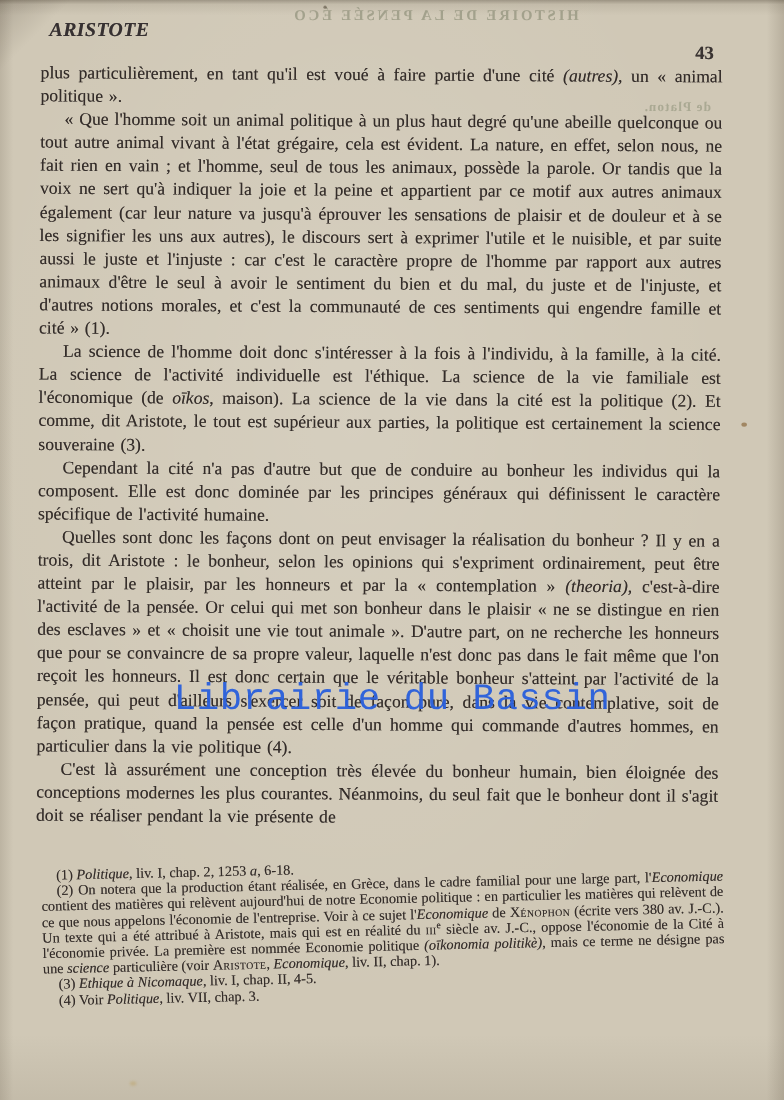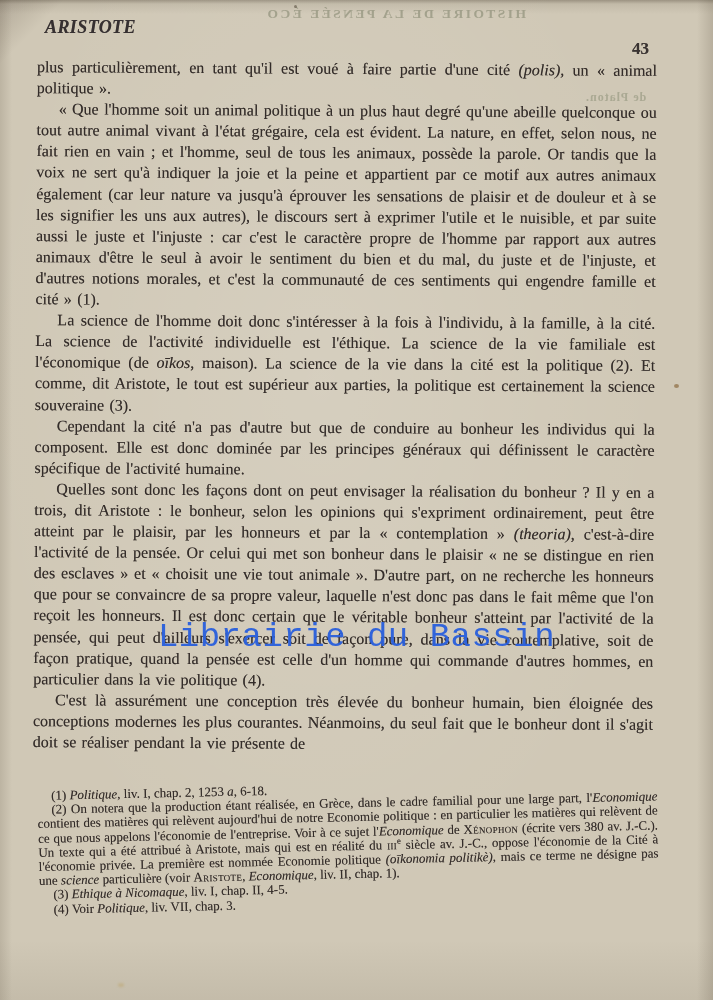--- a/index.html
+++ b/index.html
@@ -71,21 +71,21 @@
 
   <div class="ghost ghost-top">HISTOIRE DE LA PENSÉE ÉCO</div>
   <div class="ghost ghost-right">de Platon.</div>
 
   <div class="running-head">
     <span class="head-title">ARISTOTE</span>
     <span class="head-num">43</span>
   </div>
 
   <div class="body-text" id="body-paragraphs">
-      <p><span>plus particulièrement, en tant qu'il est voué à faire partie d'une cité </span><span class="it">(polis),</span><span> un « animal politique ».</span></p>
+      <p><span>plus particulièrement, en tant qu'il est voué à faire partie d'une cité </span><span class="it">(autres),</span><span> un « animal politique ».</span></p>
       <p class="indent"><span>« Que l'homme soit un animal politique à un plus haut degré qu'une abeille quelconque ou tout autre animal vivant à l'état grégaire, cela est évident. La nature, en effet, selon nous, ne fait rien en vain ; et l'homme, seul de tous les animaux, possède la parole. Or tandis que la voix ne sert qu'à indiquer la joie et la peine et appartient par ce motif aux autres animaux également (car leur nature va jusqu'à éprouver les sensations de plaisir et de douleur et à se les signifier les uns aux autres), le discours sert à exprimer l'utile et le nuisible, et par suite aussi le juste et l'injuste : car c'est le caractère propre de l'homme par rapport aux autres animaux d'être le seul à avoir le sentiment du bien et du mal, du juste et de l'injuste, et d'autres notions morales, et c'est la communauté de ces sentiments qui engendre famille et cité » (1).</span></p>
       <p class="indent"><span>La science de l'homme doit donc s'intéresser à la fois à l'individu, à la famille, à la cité. La science de l'activité individuelle est l'éthique. La science de la vie familiale est l'économique (de </span><span class="it">oīkos</span><span>, maison). La science de la vie dans la cité est la politique (2). Et comme, dit Aristote, le tout est supérieur aux parties, la politique est certainement la science souveraine (3).</span></p>
       <p class="indent"><span>Cependant la cité n'a pas d'autre but que de conduire au bonheur les individus qui la composent. Elle est donc dominée par les principes généraux qui définissent le caractère spécifique de l'activité humaine.</span></p>
       <p class="indent"><span>Quelles sont donc les façons dont on peut envisager la réalisation du bonheur ? Il y en a trois, dit Aristote : le bonheur, selon les opinions qui s'expriment ordinairement, peut être atteint par le plaisir, par les honneurs et par la « contemplation » </span><span class="it">(theoria)</span><span>, c'est-à-dire l'activité de la pensée. Or celui qui met son bonheur dans le plaisir « ne se distingue en rien des esclaves » et « choisit une vie tout animale ». D'autre part, on ne recherche les honneurs que pour se convaincre de sa propre valeur, laquelle n'est donc pas dans le fait même que l'on reçoit les honneurs. Il est donc certain que le véritable bonheur s'atteint par l'activité de la pensée, qui peut d'ailleurs s'exercer soit de façon pure, dans la vie contemplative, soit de façon pratique, quand la pensée est celle d'un homme qui commande d'autres hommes, en particulier dans la vie politique (4).</span></p>
       <p class="indent"><span>C'est là assurément une conception très élevée du bonheur humain, bien éloignée des conceptions modernes les plus courantes. Néanmoins, du seul fait que le bonheur dont il s'agit doit se réaliser pendant la vie présente de</span></p>
     </div>
 
   <div class="footnotes" id="footnotes">
       <p class="indent"><span>(1) </span><span class="it">Politique</span><span>, liv. I, chap. 2, 1253 </span><span class="it">a</span><span>, 6-18.</span></p>
       <p class="indent"><span>(2) On notera que la production étant réalisée, en Grèce, dans le cadre familial pour une large part, l'</span><span class="it">Economique</span><span> contient des matières qui relèvent aujourd'hui de notre Economie politique : en particulier les matières qui relèvent de ce que nous appelons l'économie de l'entreprise. Voir à ce sujet l'</span><span class="it">Economique</span><span> de </span><span class="sc">Xénophon</span><span> (écrite vers 380 av. J.-C.). Un texte qui a été attribué à Aristote, mais qui est en réalité du </span><span class="sc">iii</span><span class="sup">e</span><span> siècle av. J.-C., oppose l'économie de la Cité à l'économie privée. La première est nommée Economie politique </span><span class="it">(oīkonomia politikè)</span><span>, mais ce terme ne désigne pas une </span><span class="it">science</span><span> particulière (voir </span><span class="sc">Aristote</span><span>, </span><span class="it">Economique</span><span>, liv. II, chap. 1).</span></p>

